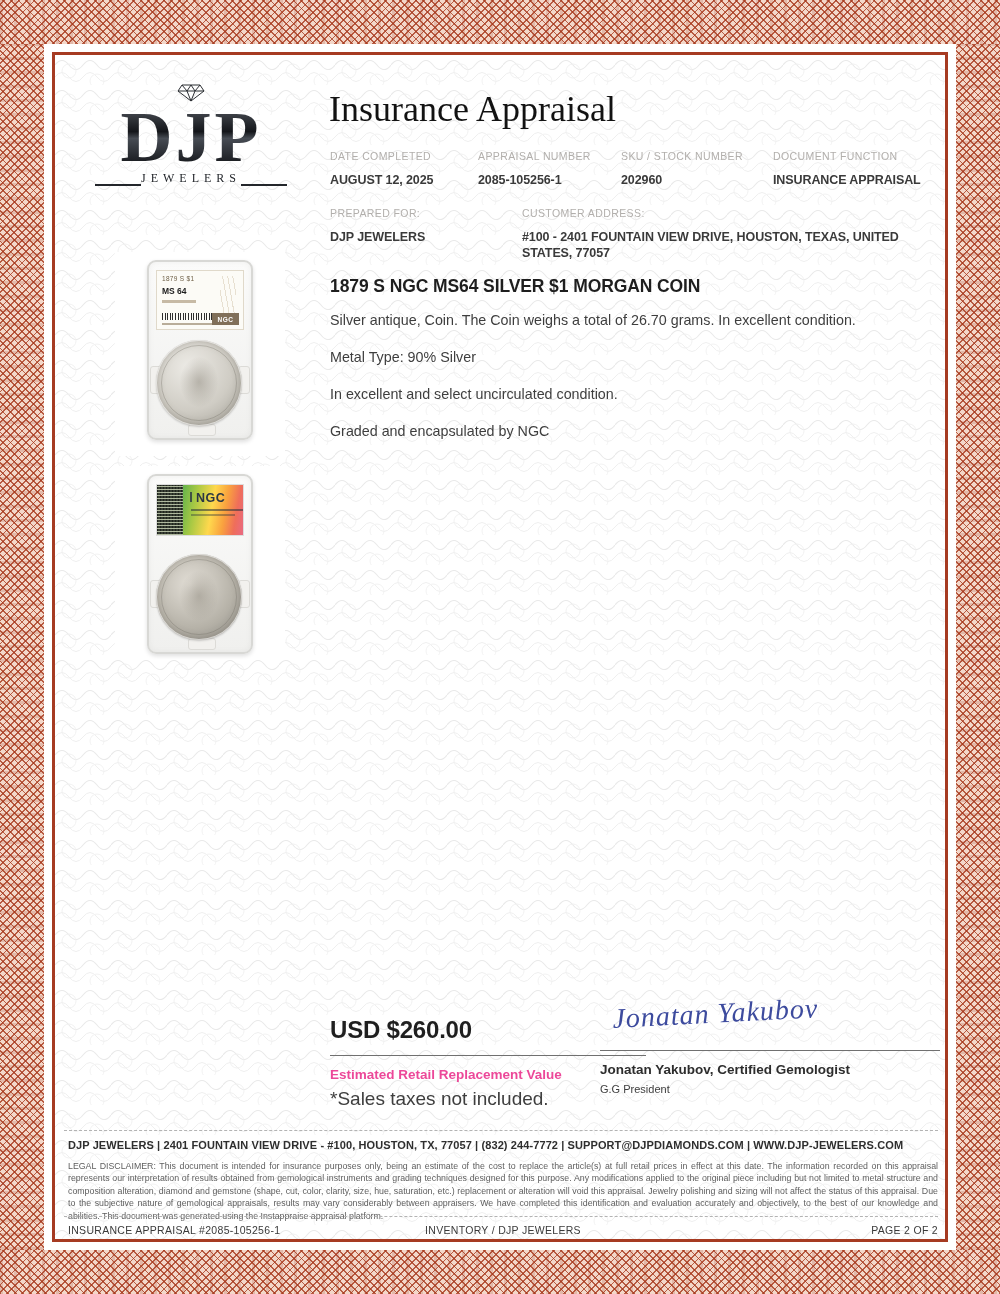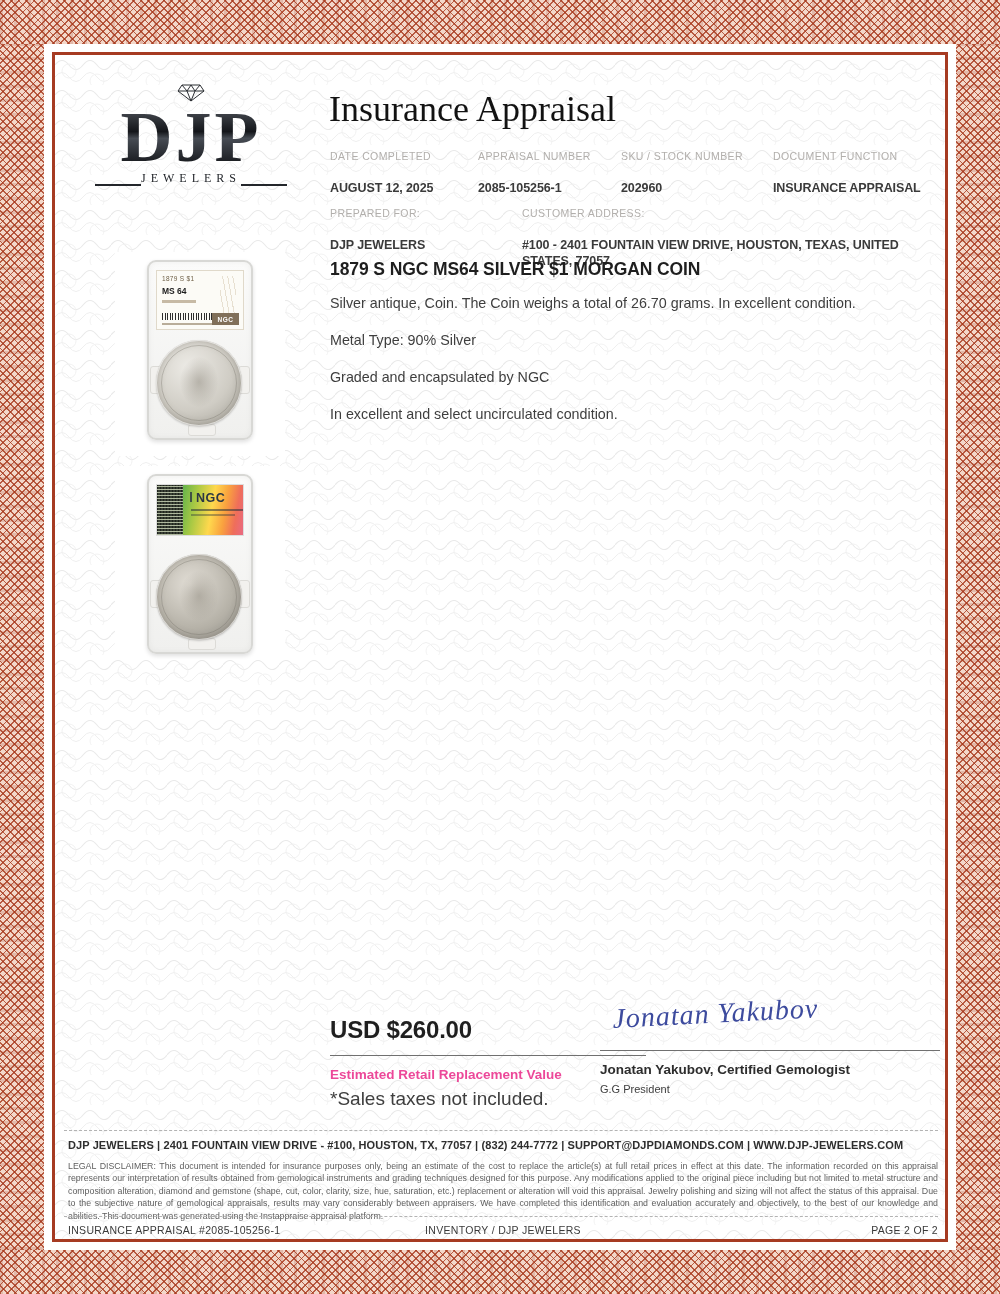--- a/index.html
+++ b/index.html
@@ -37,27 +37,27 @@
     -webkit-background-clip:text;background-clip:text;color:transparent;}
   .logo-sub{display:flex;align-items:flex-end;margin-top:0;}
   .logo-sub .rule{flex:1;height:2px;background:#23262b;}
   .logo-sub .sub-text{font-family:"Liberation Serif",serif;font-size:12px;letter-spacing:5px;color:#23262b;}
 
   
   .doc-title{left:329px;top:88px;font-family:"Liberation Serif",serif;font-size:36px;color:#121212;}
   .mcol{position:absolute;top:150px;z-index:2;}
   .m1{left:330px}.m2{left:478px}.m3{left:621px}.m4{left:773px}
   .mlabel{font-size:10.5px;color:#b2afac;letter-spacing:.4px;}
-  .mvalue{margin-top:19px;font-size:12.5px;font-weight:bold;color:#3a3a3a;letter-spacing:-.1px;}
+  .mvalue{margin-top:11px;font-size:12.5px;font-weight:bold;color:#3a3a3a;letter-spacing:-.1px;}
   .prepared{left:330px;top:207px;}
   .customer{left:522px;top:207px;width:400px;}
   .customer .mvalue{line-height:1.25;}
 
   
-  .item{left:330px;top:259px;width:614px;}
+  .item{left:330px;top:276px;width:614px;}
   .item-title{font-size:17.5px;font-weight:bold;color:#1e1e1e;margin:0 0 16px 0;letter-spacing:-.1px;}
   .item p{font-size:14.3px;color:#3e3e3e;margin:12px 0 22px 0;line-height:1.05;}
 
   
   .img-box{background:#fff;z-index:2;}
   .box1{left:115px;top:252px;width:170px;height:204px;}
   .box2{left:115px;top:466px;width:170px;height:194px;}
   .slab{position:relative;width:102px;height:176px;margin:8px auto 0;border-radius:9px;
     background:linear-gradient(180deg,#fbfbfa,#f0f0ee);border:2px solid #d8d8d5;
     box-shadow:0 2px 4px rgba(0,0,0,.13), inset 0 0 6px rgba(0,0,0,.05);}
@@ -194,22 +194,22 @@
   </div>
   <div class="abs customer">
     <div class="mlabel">CUSTOMER ADDRESS:</div>
     <div class="mvalue">#100 - 2401 FOUNTAIN VIEW DRIVE, HOUSTON, TEXAS, UNITED STATES, 77057</div>
   </div>
 
   <div class="abs item">
     <div class="item-title">1879 S NGC MS64 SILVER $1 MORGAN COIN</div>
     <p>Silver antique, Coin. The Coin weighs a total of 26.70 grams. In excellent condition.</p>
     <p>Metal Type: 90% Silver</p>
+    <p>In excellent and select uncirculated condition.</p>
     <p>Graded and encapsulated by NGC</p>
-    <p>In excellent and select uncirculated condition.</p>
   </div>
 
   <div class="abs img-box box1">
     <div class="slab">
       <div class="label1">
         <div class="l1-art"></div>
         <div class="l1-title">1879 S $1</div>
         <div class="l1-grade">MS 64</div>
         <div class="l1-cert"></div>
         <div class="l1-barrow">

